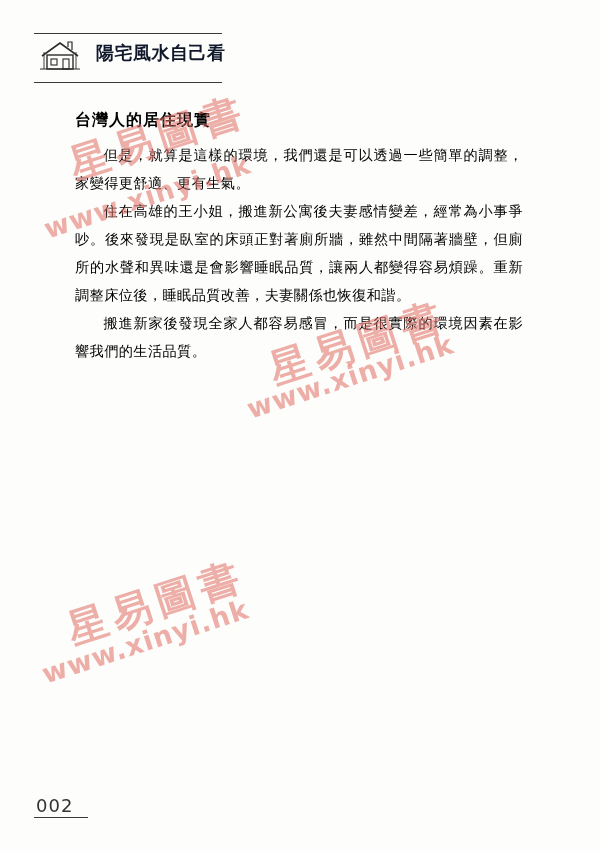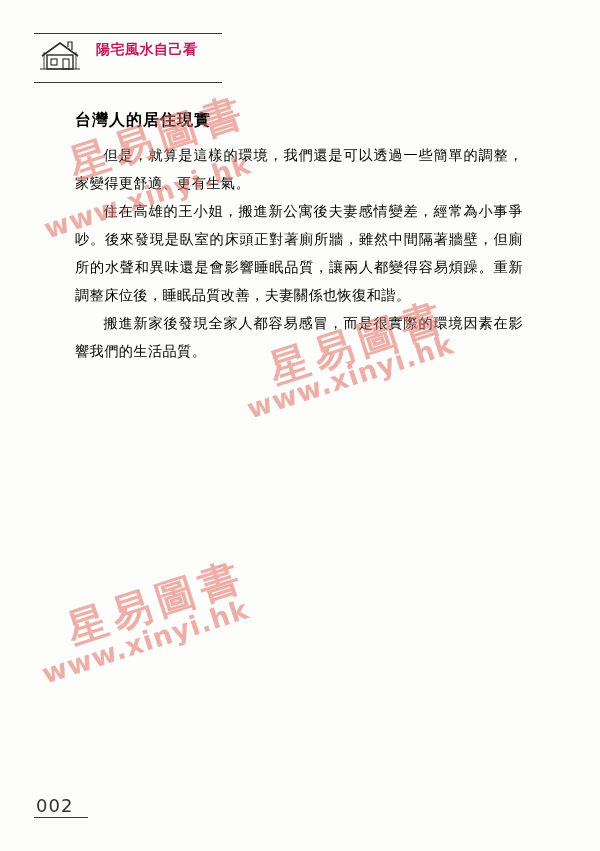--- a/index.html
+++ b/index.html
@@ -49,23 +49,23 @@
     left: 4px;
     top: 4px;
     width: 44px;
     height: 34px;
   }
   .header-title {
     position: absolute;
     left: 62px;
     top: 7px;
     font-family: "DejaVu Sans", sans-serif;
-    font-size: 14px;
+    font-size: 18px;
     font-weight: bold;
-    color: #be185d;
+    color: #0f172a;
     letter-spacing: 0.5px;
     white-space: nowrap;
   }
   .header-sub {
     position: absolute;
     left: 12px;
     top: 29px;
     font-family: "DejaVu Sans", sans-serif;
     font-size: 12px;
     color: #1d1d1d;

